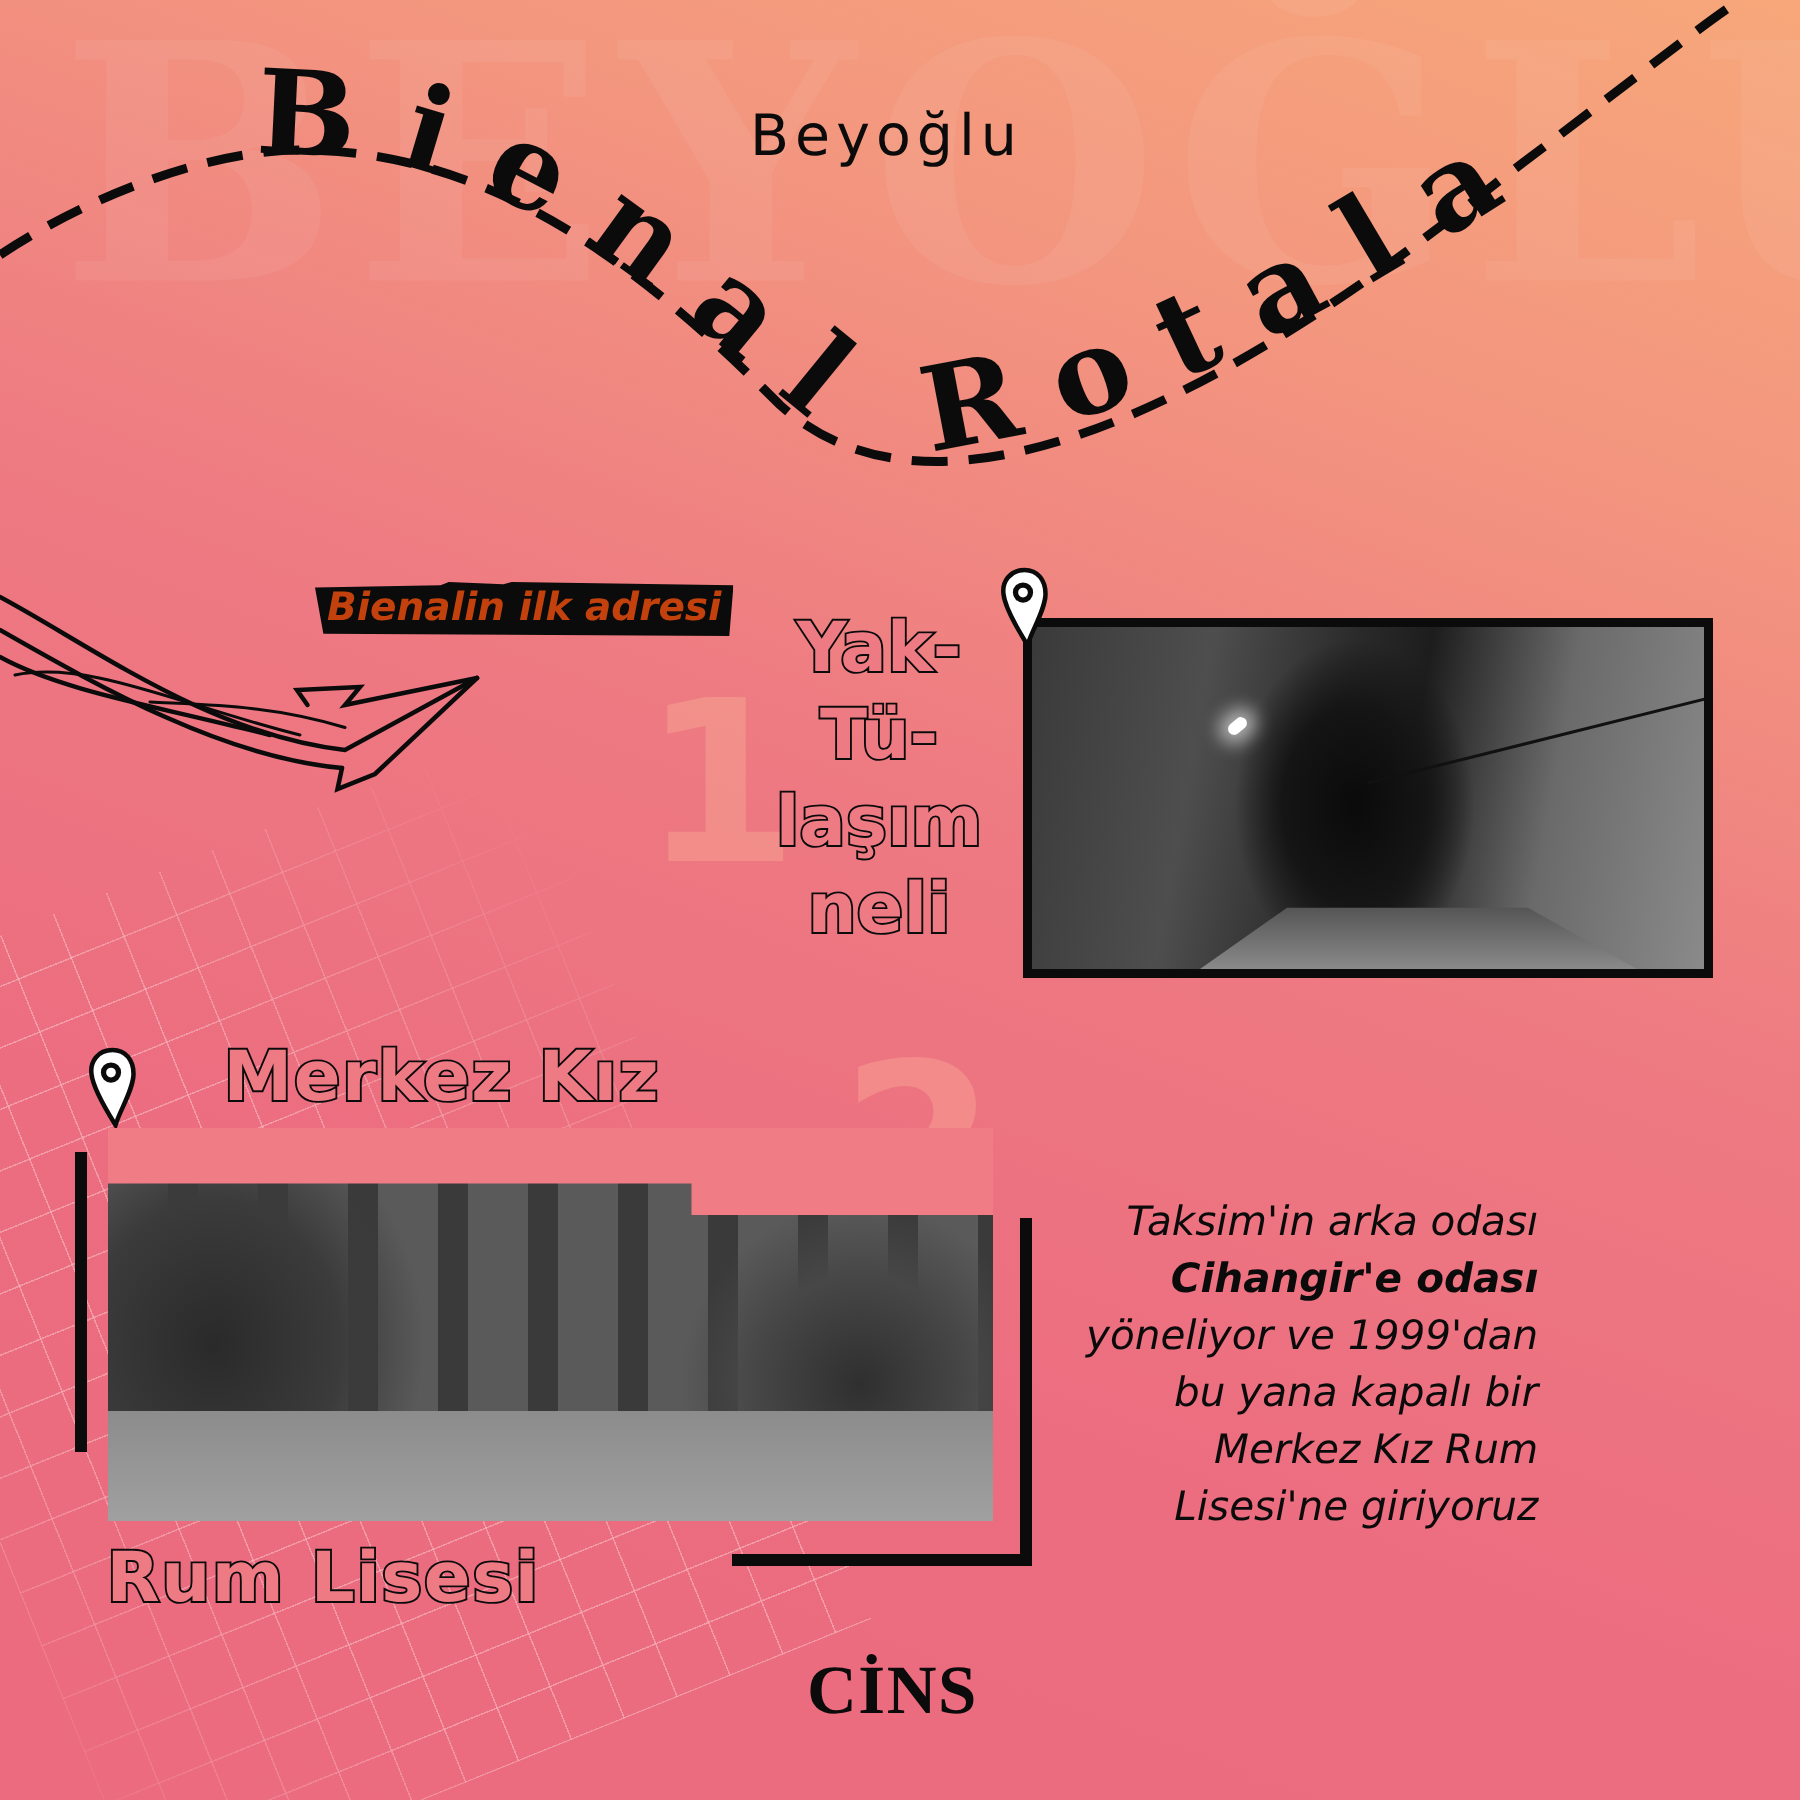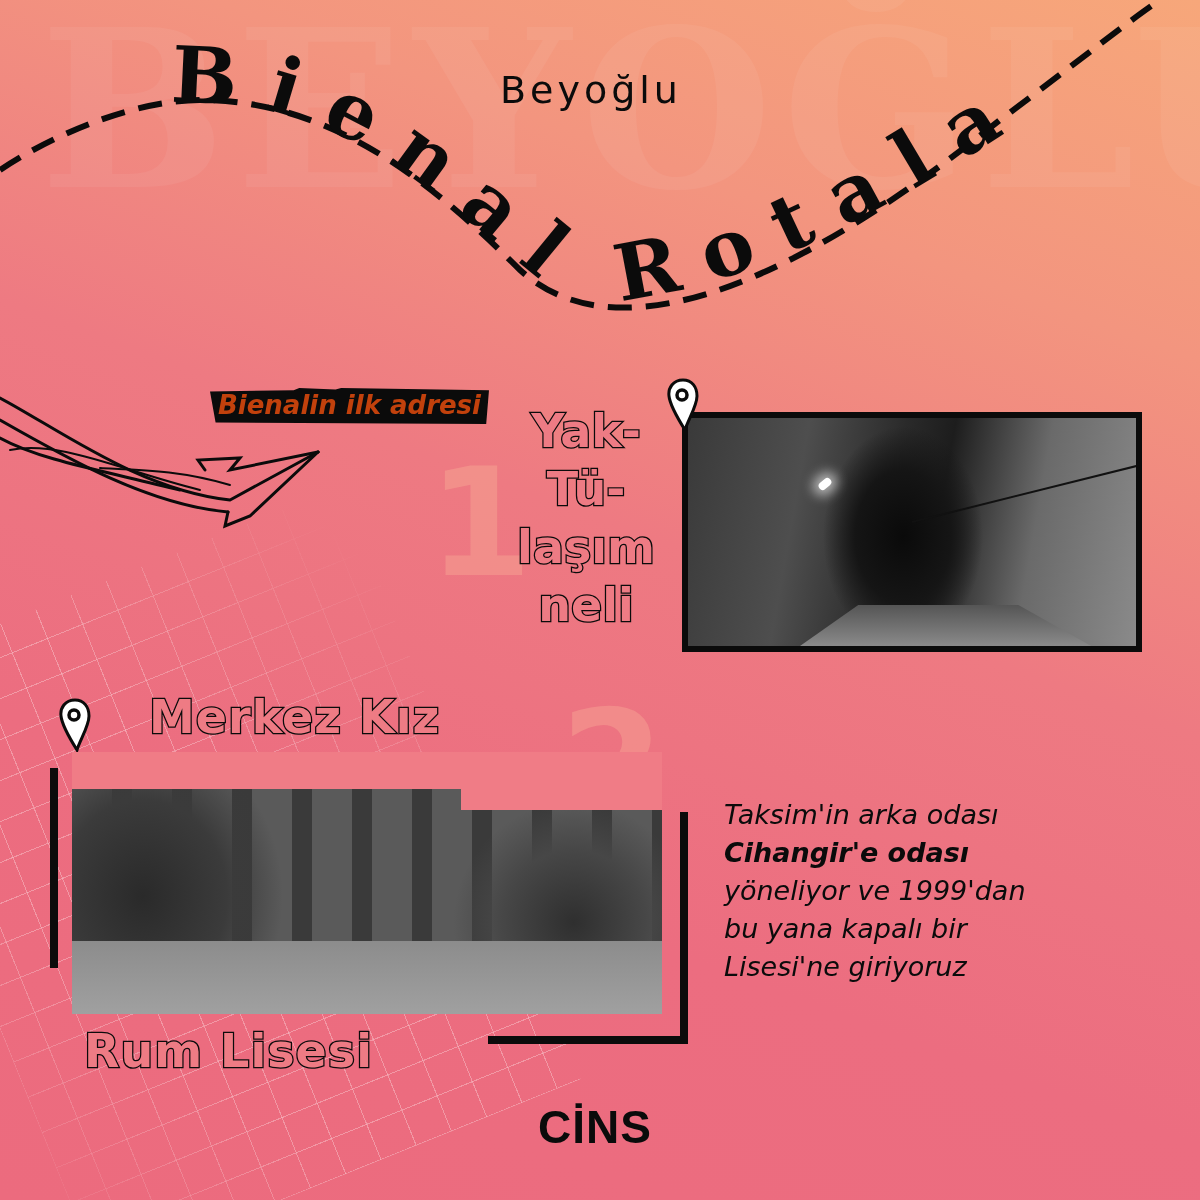--- a/index.html
+++ b/index.html
@@ -56,25 +56,25 @@
     background:
       linear-gradient(180deg, transparent 0%, transparent 72%, #8c8c8c 72%, #a0a0a0 100%),
       radial-gradient(ellipse 140px 160px at 12% 55%, #2a2a2a 0%, #3b3b3b 60%, transparent 100%),
       radial-gradient(ellipse 120px 120px at 85% 65%, #2f2f2f 0%, #474747 60%, transparent 100%),
       repeating-linear-gradient(90deg, #5a5a5a 0 40px, #3a3a3a 40px 60px),
       #6a6a6a;
   }
   .school .sky { position: absolute; left: 0; top: 0; width: 100%; height: 14%; background: #f07c86; }
   .school .sky2 { position: absolute; right: 0; top: 0; width: 34%; height: 22%; background: #f07c86; }
   .merkez-title { position: absolute; left: 112px; top: 690px; font-size: 46px; letter-spacing: 1px; margin-left: 37px; }
-  .rum-title { position: absolute; left: 84px; top: 1024px; font-size: 46px; letter-spacing: 1px; }
+  .rum-title { position: absolute; left: 71px; top: 1024px; font-size: 46px; letter-spacing: 1px; }
   .bar { position: absolute; background: #0b0b0b; }
-  .desc { position: absolute; left: 724px; top: 796px; font-style: italic; font-size: 27px; line-height: 38px; }
+  .desc { position: absolute; left: 724px; top: 796px; font-style: italic; font-size: 27px; line-height: 38px; text-align: right; }
   .desc b { font-weight: bold; }
-  .logo { position: absolute; left: 538px; top: 1100px; font-family: Liberation Sans, sans-serif; font-weight: bold; font-size: 46px; letter-spacing: 1px; }
+  .logo { position: absolute; left: 538px; top: 1100px; font-family: Liberation Serif, serif; font-weight: bold; font-size: 46px; letter-spacing: 1px; }
 </style>
 </head>
 <body>
 
 <div class="poster">
   <div class="watermark">BEYOĞLU</div>
   <div class="grid"></div>
   <div class="bignum" style="left:428px; top:448px;">1</div>
   <div class="bignum" style="left:560px; top:690px;">2</div>
 
@@ -137,17 +137,18 @@
   </svg>
 
   <div class="merkez-title outline">Merkez Kız</div>
   <div class="rum-title outline">Rum Lisesi</div>
 
   <div class="desc">
     <div>Taksim'in arka odası</div>
     <div><b>Cihangir'e odası</b></div>
     <div>yöneliyor ve 1999'dan</div>
     <div>bu yana kapalı bir</div>
+    <div>Merkez Kız Rum</div>
     <div>Lisesi'ne giriyoruz</div>
   </div>
 
   <div class="logo">CİNS</div>
 </div>
 
 </body></html>

